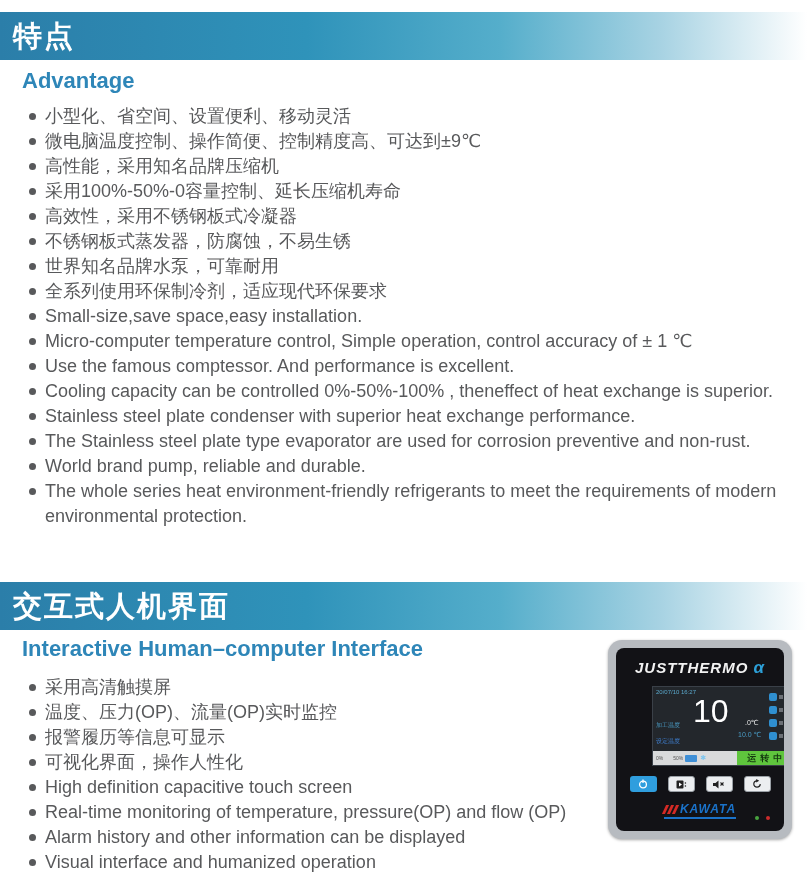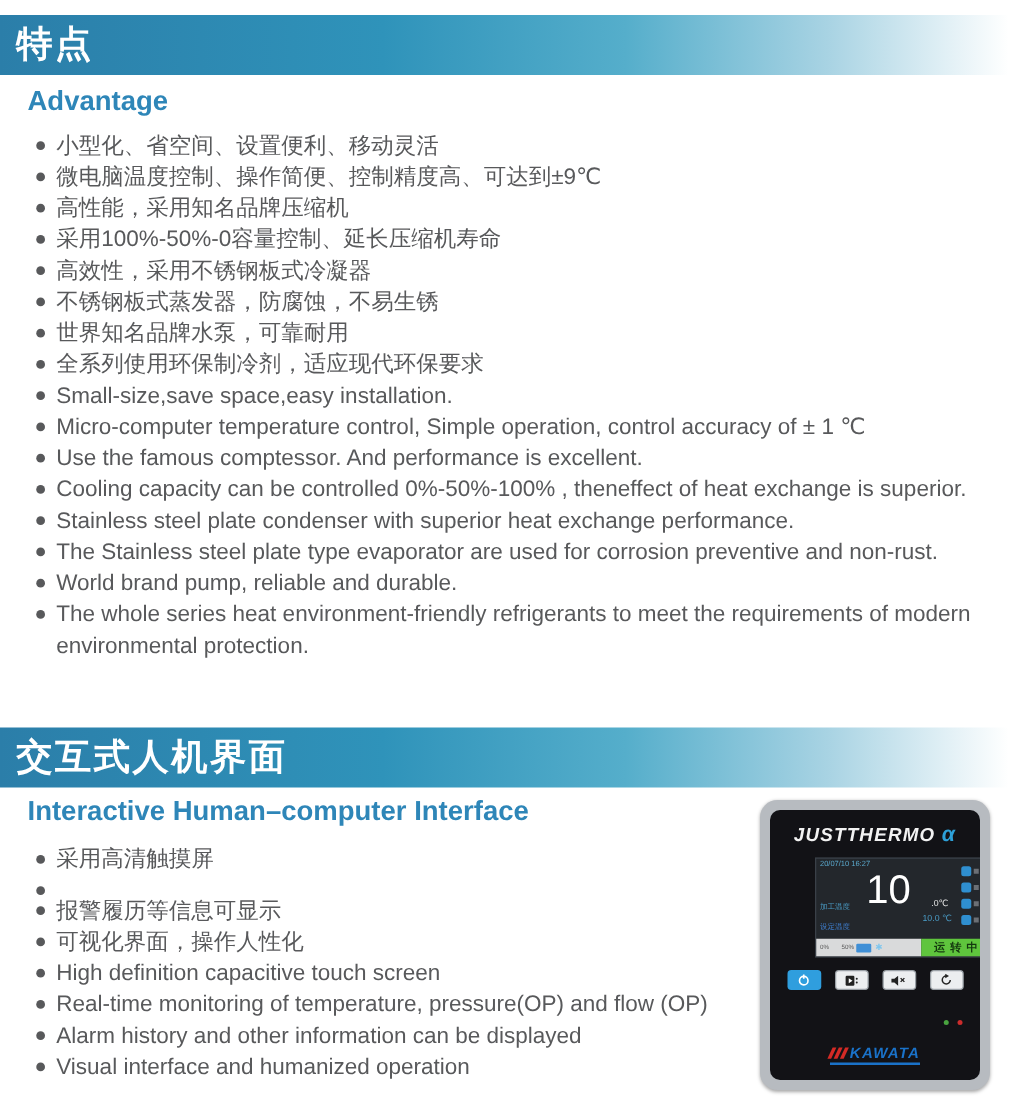--- a/index.html
+++ b/index.html
@@ -21,21 +21,21 @@
 
   
   .bullets{position:absolute;list-style:none;margin:5px;padding:0;}
   #list-features{top:99px;left:22px;width:772px;}
   #list-interface{top:670px;left:22px;width:578px;}
   .bullets li{display:flex;align-items:flex-start;line-height:25px;font-size:18px;color:#58595b;}
   .bullets .dot{flex:0 0 auto;width:7px;height:7px;border-radius:50%;
                 background:#58595b;margin:9px 9px 0 2px;}
 
   
-  #device{position:absolute;left:608px;top:640px;width:184px;height:232px;
+  #device{position:absolute;left:608px;top:640px;width:184px;height:199px;
           background:#b7bbc0;border-radius:14px;
           box-shadow:0 1px 3px rgba(0,0,0,.35);}
   #device-inner{position:absolute;left:8px;top:8px;right:8px;bottom:8px;
           background:#121216;border-radius:8px;overflow:hidden;}
   #device-brand{position:absolute;top:10px;left:0;right:0;text-align:center;
           color:#f2f2f2;font-size:15px;font-weight:bold;font-style:italic;letter-spacing:1px;}
   #device-brand .alpha{color:#2da0d8;font-size:17px;}
 
   #screen{position:absolute;left:12px;top:38px;width:144px;height:78px;
           background:#23272c;border:1px solid #3a4048;margin-left:24px;}
@@ -179,20 +179,21 @@
 
 <ul class="bullets" id="list-interface">
 
     <li>
       <span class="dot"></span>
       <span>采用高清触摸屏</span>
     </li>
 
     <li>
       <span class="dot"></span>
+      <span>温度、压力(OP)、流量(OP)实时监控</span>
     </li>
 
     <li>
       <span class="dot"></span>
       <span>报警履历等信息可显示</span>
     </li>
 
     <li>
       <span class="dot"></span>
       <span>可视化界面，操作人性化</span>

